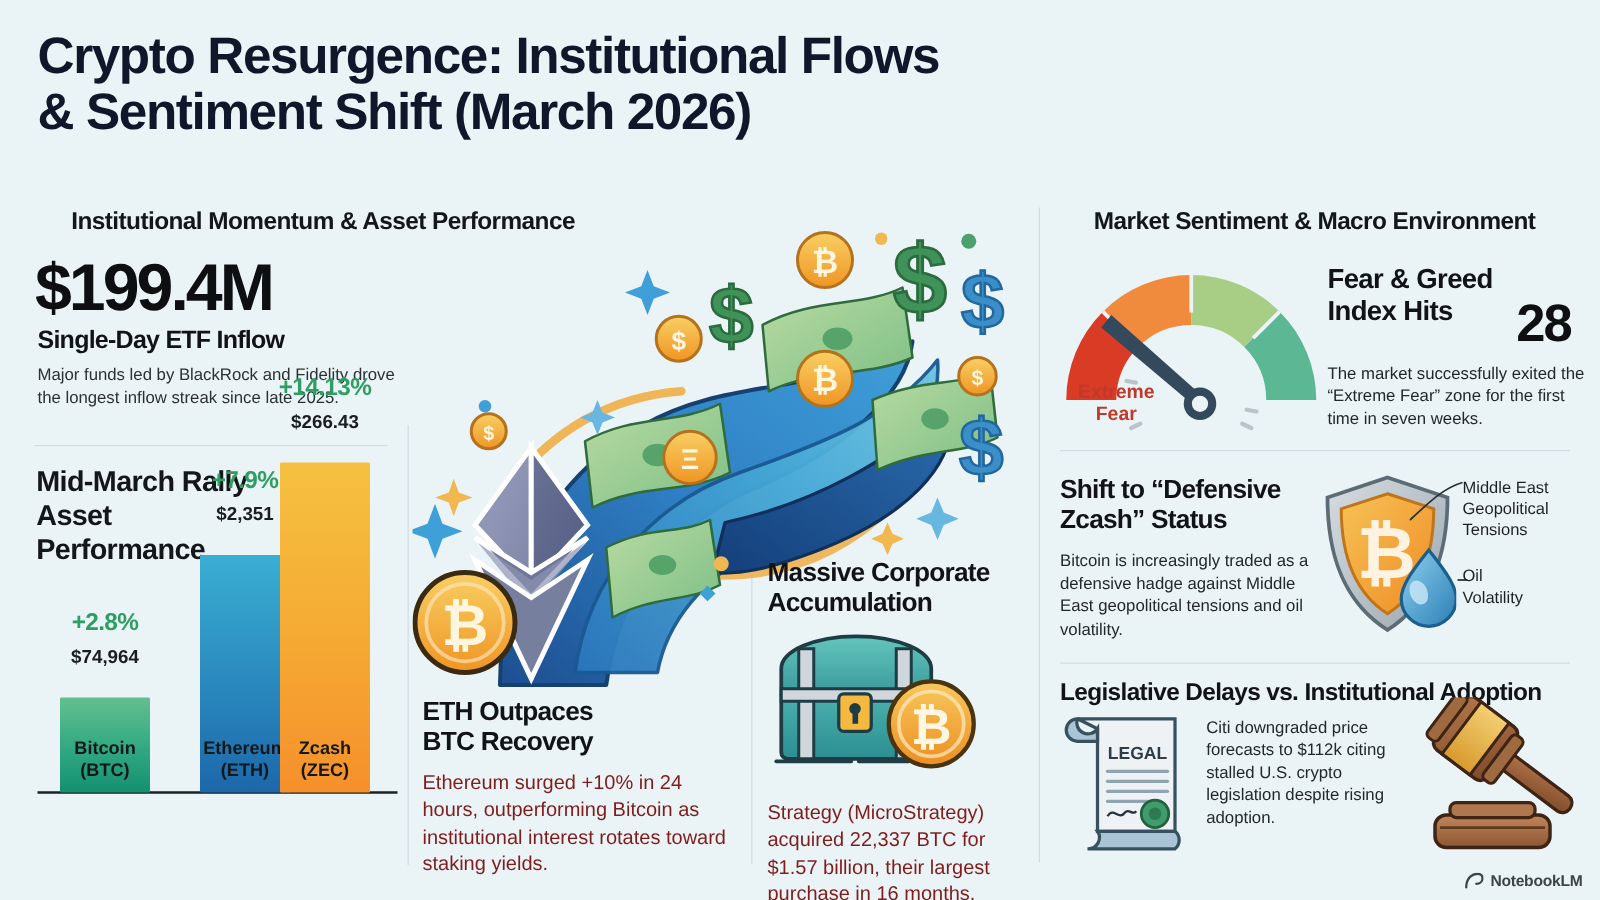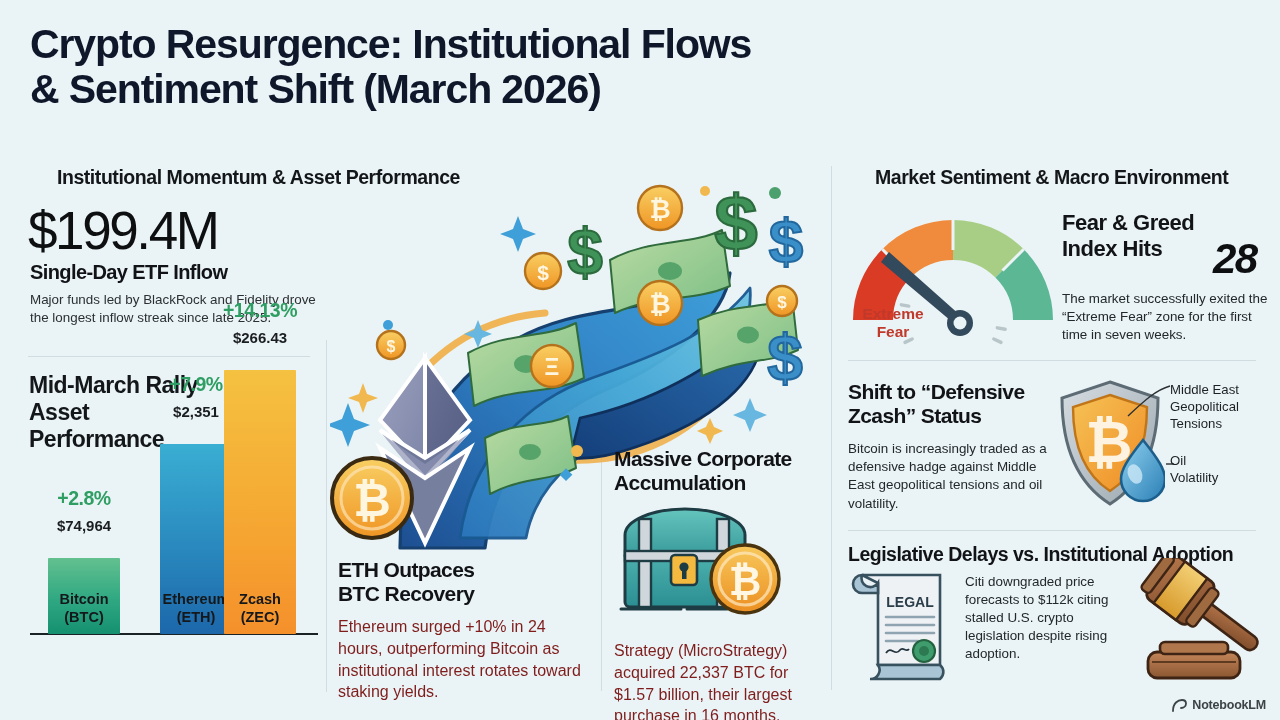--- a/index.html
+++ b/index.html
@@ -34,21 +34,21 @@
   #divider-left-center{left:326px;top:340px;height:352px;}
   #divider-center-right{left:831px;top:166px;height:524px;}
   #divider-center-mid{left:601px;top:443px;height:248px;}
   #divider-left-stats{left:28px;top:356px;width:282px;}
   #divider-right-1{left:848px;top:360px;width:408px;}
   #divider-right-2{left:848px;top:530px;width:408px;}
 
   
   #kpi-value{
     position:absolute;left:28px;top:200px;
-    font-size:53px;font-weight:normal;letter-spacing:-2.4px;color:#0d0f11;
+    font-size:53px;font-weight:bold;letter-spacing:-2.4px;color:#0d0f11;
   }
   #kpi-label{
     position:absolute;left:30px;top:261px;
     font-size:20px;font-weight:bold;letter-spacing:-0.6px;color:#111316;
   }
   #kpi-desc{
     position:absolute;left:30px;top:291px;width:290px;
     font-size:13.4px;line-height:1.33;color:#2b3033;
   }
 
@@ -101,21 +101,21 @@
     font-size:15.5px;font-weight:bold;line-height:1.16;color:#c0392b;
     text-align:center;white-space:pre-line;
   }
   #fg-title{
     position:absolute;left:1062px;top:210px;width:220px;
     font-size:22px;font-weight:bold;line-height:1.2;letter-spacing:-0.5px;
     color:#111316;white-space:pre-line;
   }
   #fg-number{
     position:absolute;left:1213px;top:235px;
-    font-size:42px;font-weight:bold;letter-spacing:-1.5px;color:#0d0f11;font-style:italic;
+    font-size:42px;font-weight:bold;letter-spacing:-1.5px;color:#0d0f11;
   }
   #fg-desc{
     position:absolute;left:1062px;top:290px;width:215px;
     font-size:13.4px;line-height:1.35;color:#23282b;
   }
 
   
   #def-title{
     position:absolute;left:848px;top:380px;width:215px;
     font-size:21px;font-weight:bold;line-height:1.14;letter-spacing:-0.6px;
@@ -145,21 +145,21 @@
     position:absolute;left:965px;top:573px;width:150px;
     font-size:13.4px;line-height:1.35;color:#23282b;
   }
   #scroll-illustration{position:absolute;left:848px;top:565px;width:110px;height:120px;}
   #gavel-illustration{position:absolute;left:1130px;top:558px;width:140px;height:130px;}
 
   
   #watermark{
     position:absolute;right:14px;bottom:8px;
     font-size:12.5px;font-weight:bold;color:#3c4347;
-    display:flex;align-items:center;gap:5px;letter-spacing:-0.2px;
+    display:flex;align-items:flex-start;gap:5px;letter-spacing:-0.2px;
   }
 </style>
 </head>
 <body>
 
 <div class="stage">
 
   <div id="page-title">Crypto Resurgence: Institutional Flows
 &amp; Sentiment Shift (March 2026)</div>
 

